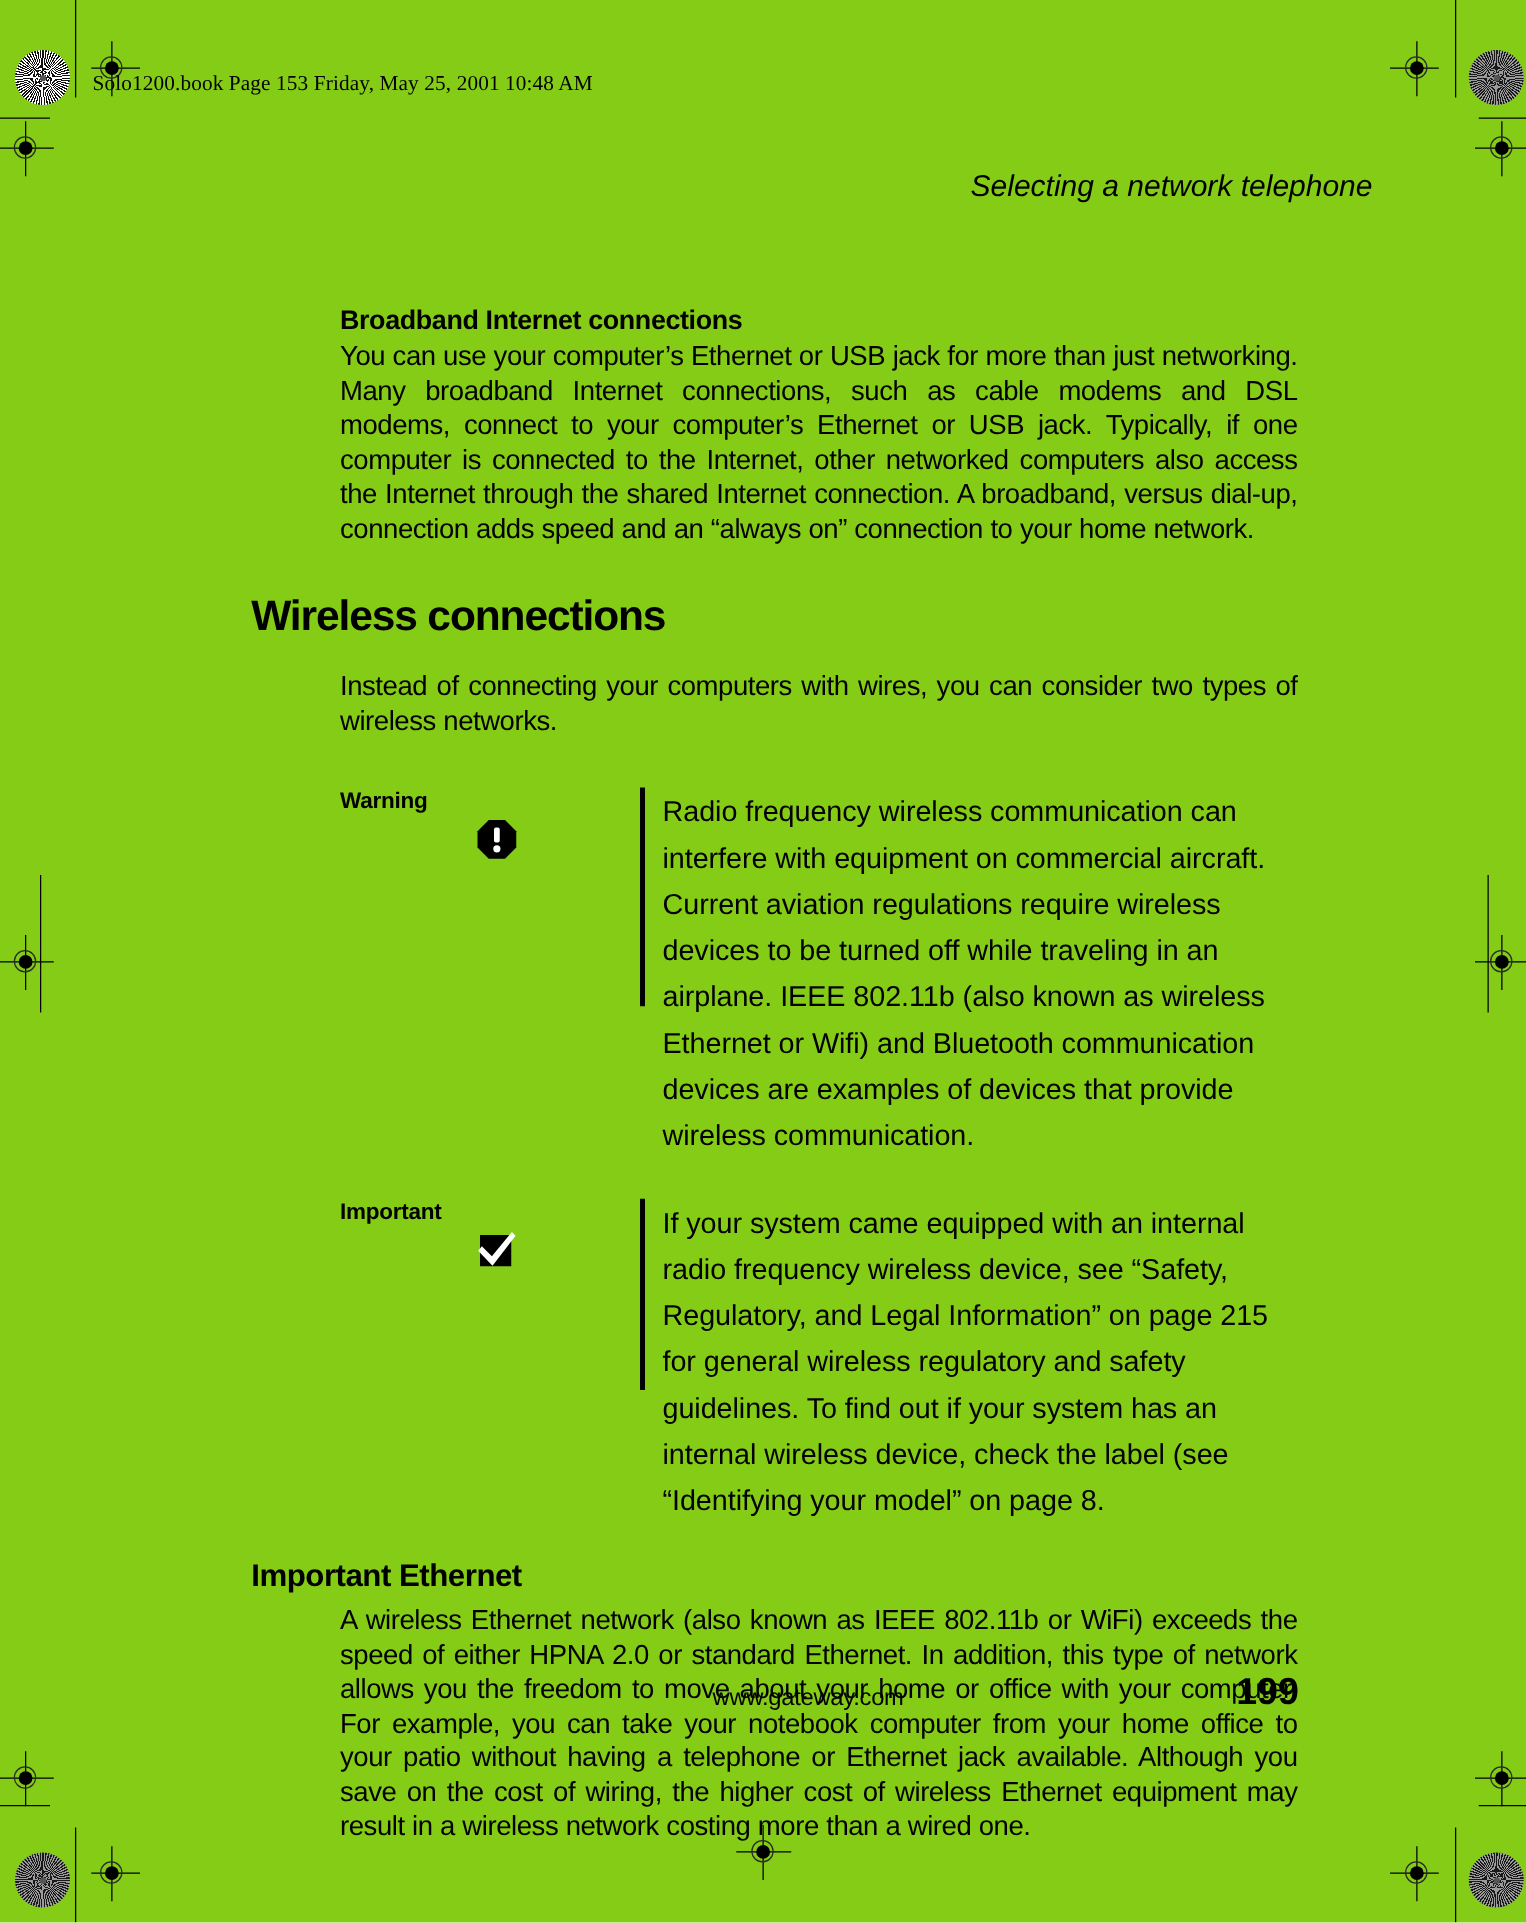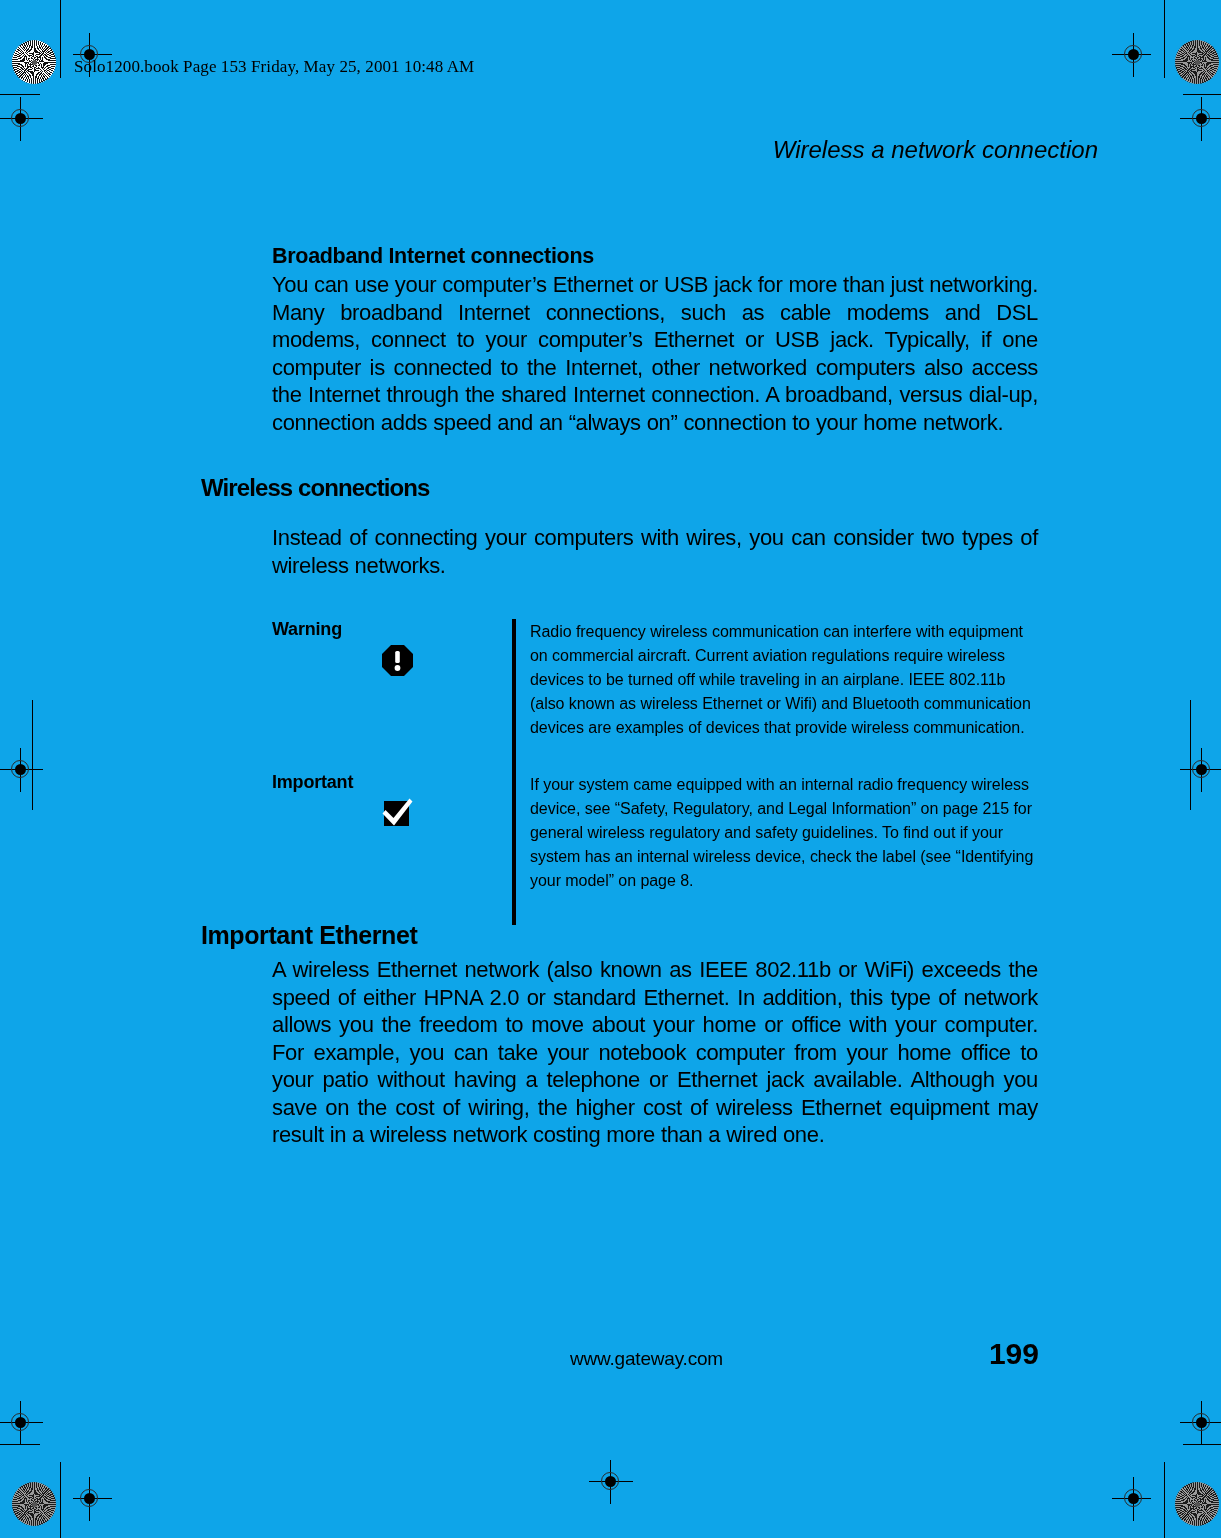--- a/index.html
+++ b/index.html
@@ -9,21 +9,21 @@
   }
   body {
     font-family: "Liberation Sans", sans-serif;
     color: #000000;
   }
   #page {
     position: relative;
     width: 1221px;
     height: 1538px;
     overflow: hidden;
-    background: #0ea5e9;
+    background: #84cc16;
   }
 
   
   .crop-line {
     position: absolute;
     background: #000000;
   }
   .reg-mark {
     position: absolute;
     width: 34px;
@@ -128,21 +128,21 @@
     margin: 0 0 0 71px;
     width: 766px;
     text-align: justify;
     letter-spacing: -0.35px;
     word-spacing: 0.2px;
   }
 
   .h1 {
     font-family: "Liberation Sans", sans-serif;
     font-weight: bold;
-    font-size: 24px;
+    font-size: 34px;
     margin: 38px 0 22px 0;
     letter-spacing: -0.9px;
   }
   .h2 {
     font-family: "Liberation Sans", sans-serif;
     font-weight: bold;
     font-size: 25px;
     margin: 0 0 6px 0;
     letter-spacing: -0.4px;
   }
@@ -190,22 +190,22 @@
   .callout-rule {
     position: absolute;
     left: 240px;
     top: 0;
     width: 4px;
     background: #000000;
   }
   .callout-text {
     margin-left: 258px;
     font-family: "Liberation Sans", sans-serif;
-    font-size: 16px;
-    line-height: 24px;
+    font-size: 23px;
+    line-height: 37px;
     letter-spacing: -0.05px;
     padding-top: 1px;
   }
 
   
   .footer-url {
     position: absolute;
     left: 570px;
     top: 1348px;
     font-family: "Liberation Sans", sans-serif;
@@ -304,21 +304,21 @@
       <span class="dot"></span>
   </div>
 
   <div class="star-mark" style="left:12px; top:40px;"></div>
   <div class="star-mark gray" style="left:1175px; top:40px;"></div>
   <div class="star-mark gray" style="left:12px; top:1482px;"></div>
   <div class="star-mark gray" style="left:1175px; top:1482px;"></div>
 
   <div class="file-stamp">Solo1200.book  Page 153  Friday, May 25, 2001  10:48 AM</div>
 
-  <div class="running-head">Wireless a network connection</div>
+  <div class="running-head">Selecting a network telephone</div>
 
   <div class="content">
 
     <h3 class="h3">Broadband Internet connections</h3>
     <p class="body-para">You can use your computer’s Ethernet or USB jack for more than just networking. Many broadband Internet connections, such as cable modems and DSL modems, connect to your computer’s Ethernet or USB jack. Typically, if one computer is connected to the Internet, other networked computers also access the Internet through the shared Internet connection. A broadband, versus dial-up, connection adds speed and an “always on” connection to your home network.</p>
 
     <h1 class="h1">Wireless connections</h1>
     <p class="body-para">Instead of connecting your computers with wires, you can consider two types of wireless networks.</p>
 
     <div class="callout" style="margin-top:40px;">

